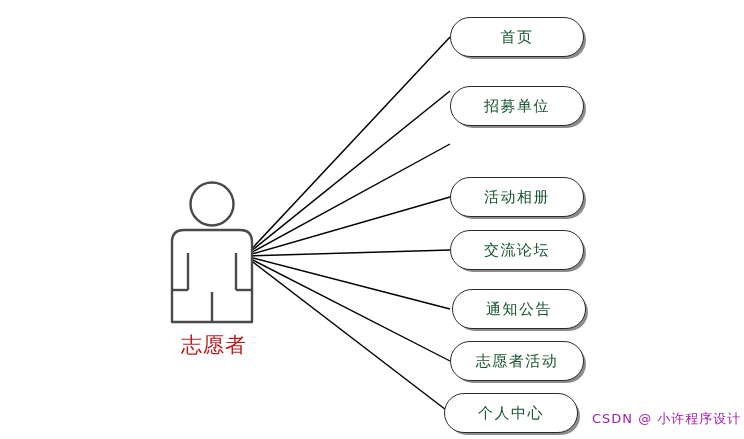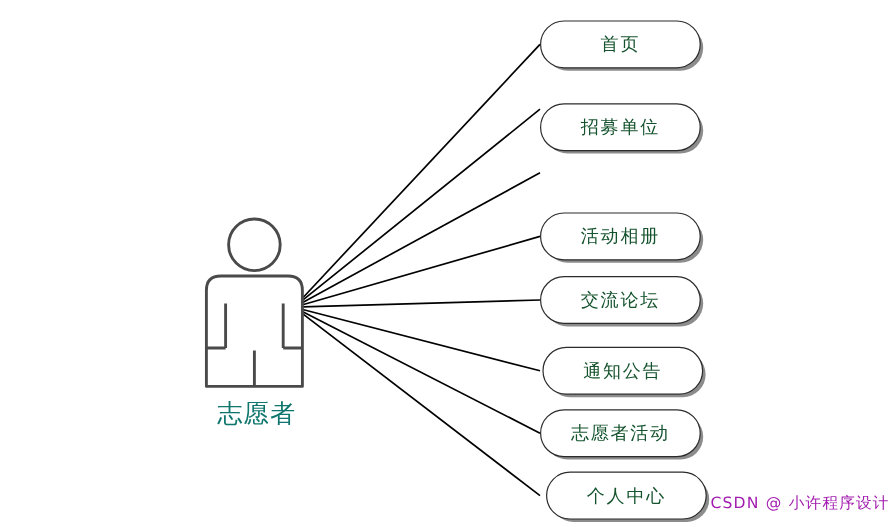--- a/index.html
+++ b/index.html
@@ -31,21 +31,21 @@
     width: 92px;
     height: 148px;
   }
   .actor-label {
     position: absolute;
     left: 140px;
     top: 333px;
     width: 148px;
     text-align: center;
     font-size: 21px;
-    color: #0f766e;
+    color: #b91c1c;
     letter-spacing: 1px;
     line-height: 1.2;
   }
   .usecase {
     position: absolute;
     box-sizing: border-box;
     width: 134px;
     height: 40px;
     border: 1.3px solid #2b2b2b;
     border-radius: 20px;
@@ -114,16 +114,16 @@
     </div>
     <div class="usecase" style="left: 450px; top: 230px;">
       <span class="usecase-label">交流论坛</span>
     </div>
     <div class="usecase" style="left: 452px; top: 289px;">
       <span class="usecase-label">通知公告</span>
     </div>
     <div class="usecase" style="left: 450px; top: 341px;">
       <span class="usecase-label">志愿者活动</span>
     </div>
-    <div class="usecase" style="left: 455px; top: 393px;">
+    <div class="usecase" style="left: 444px; top: 393px;">
       <span class="usecase-label">个人中心</span>
     </div>
   </div>
 
 </body></html>

